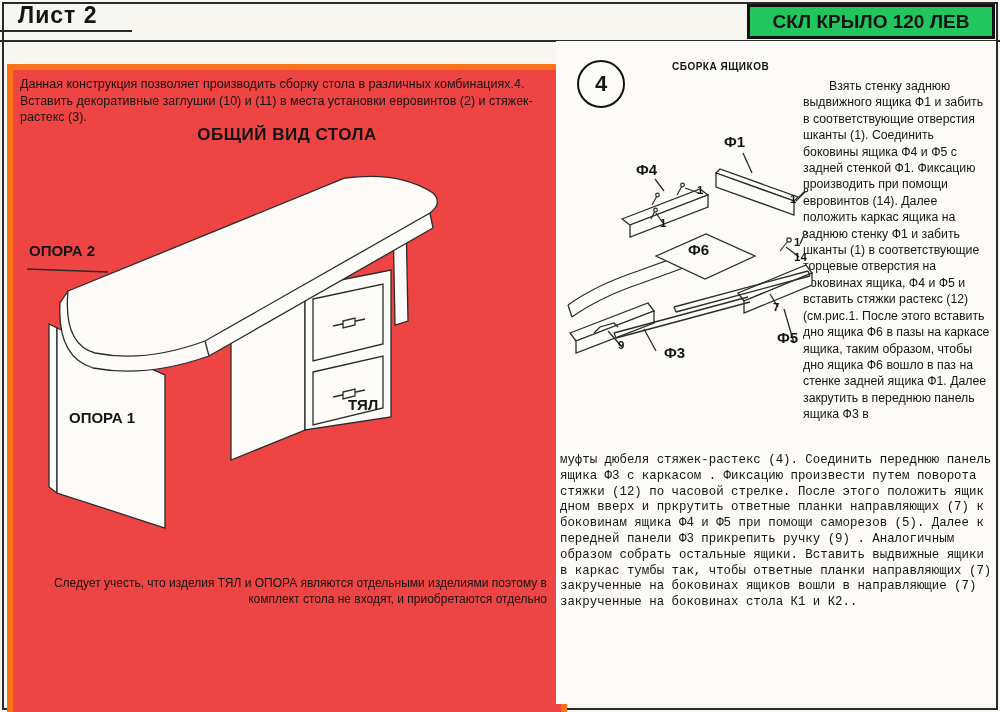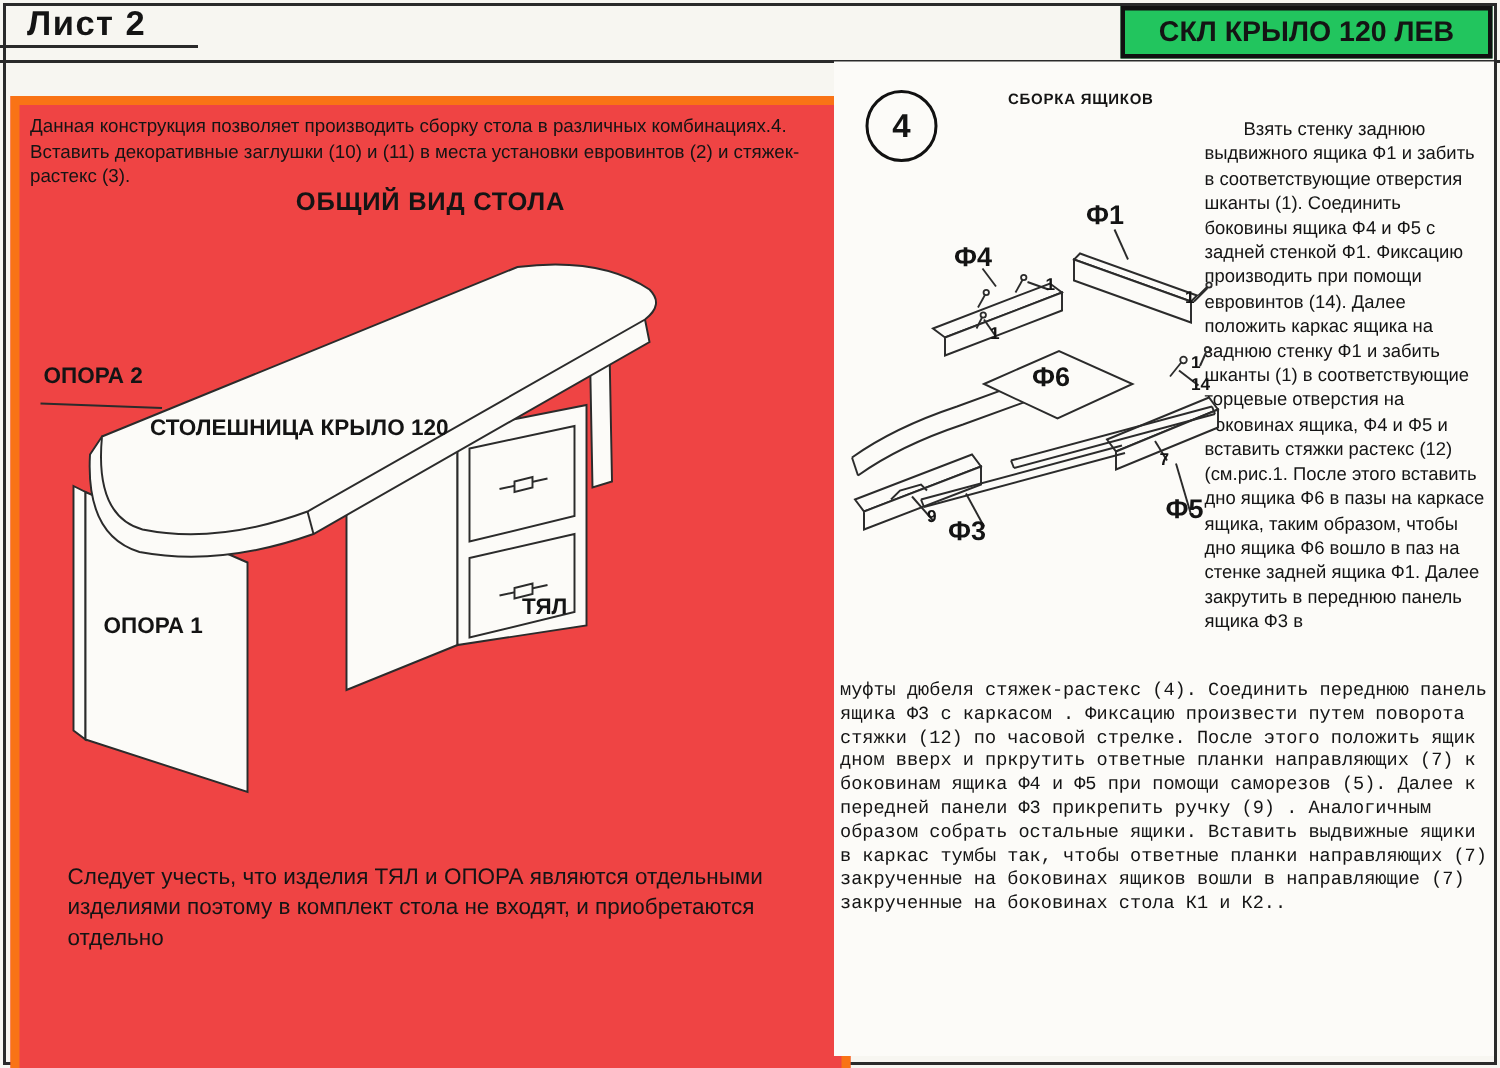--- a/index.html
+++ b/index.html
@@ -20,33 +20,33 @@
   .top-rule{position:absolute;left:0;top:40px;width:100%;border-top:2px solid #2a2a2a;}
 
   .left-panel{
     position:absolute;left:7px;top:64px;width:548px;height:656px;
     border:6px solid #f97316;background:#ef4444;
   }
   .intro-text{position:absolute;left:7px;top:6px;width:532px;font-size:12.5px;line-height:1.32;}
   .gv-heading{position:absolute;left:0;top:55px;width:100%;text-align:center;font-size:17px;font-weight:700;letter-spacing:0.5px;}
   .desk-svg{position:absolute;left:0;top:75px;}
   .lbl{position:absolute;font-weight:700;font-size:15px;white-space:nowrap;}
-  .footnote{position:absolute;left:32px;top:505px;width:502px;font-size:15px;line-height:1.35;}
+  .footnote{position:absolute;left:32px;top:505px;width:502px;font-size:12px;line-height:1.35;text-align:right;}
 
   .right-panel{position:absolute;left:556px;top:41px;width:440px;height:663px;background:#fcfbf8;}
   .step-circle{
     position:absolute;left:21px;top:19px;width:44px;height:44px;border-radius:50%;
     border:2px solid #111;display:flex;align-items:center;justify-content:center;
     font-size:22px;font-weight:700;
   }
   .asm-heading{position:absolute;left:116px;top:20px;font-size:10px;font-weight:700;letter-spacing:0.5px;}
   .side-text{position:absolute;left:247px;top:37px;width:188px;font-size:12.3px;line-height:16.4px;text-indent:26px;}
   .bottom-text{position:absolute;left:4px;top:412px;width:432px;font-size:12.4px;line-height:15.8px;font-family:Liberation Mono, monospace;}
   .drawer-svg{position:absolute;left:0;top:60px;}
-  .plbl{position:absolute;font-weight:700;font-size:18px;white-space:nowrap;}
+  .plbl{position:absolute;font-weight:700;font-size:15px;white-space:nowrap;}
   .nlbl{position:absolute;font-weight:700;font-size:11.5px;white-space:nowrap;}
   svg{display:block;}
   .ln{stroke:#2b2b2b;stroke-width:1.3;fill:none;}
   .face{stroke:#2b2b2b;stroke-width:1.3;fill:#fcfbf8;}
   .pin{stroke:#2b2b2b;stroke-width:1.2;fill:#fcfbf8;}
 </style>
 </head>
 <body>
 
 <div class="outer-border"></div>
@@ -78,21 +78,20 @@
     <line class="ln" x1="320" y1="252" x2="352" y2="245"></line>
     <polygon class="face" points="330,247 342,244 342,251 330,254"></polygon>
 
     <path class="face" d="M 417 68 L 420 83 L 196 211 Q 134 233 80 223 Q 44 212 47 158 L 55 146 Z"></path>
 
     <path class="face" d="M 55 146 L 332 33 Q 387 26 420 48 Q 430 58 417 68 L 192 196 Q 132 218 82 208 Q 50 199 55 146 Z"></path>
     <line class="ln" x1="192" y1="196" x2="196" y2="211"></line>
   </svg>
 
   <div class="lbl" style="left:16px;top:172px;">ОПОРА 2</div>
-  <div class="lbl" style="left:87px;top:207px;">СТОЛЕШНИЦА  КРЫЛО 120</div>
   <div class="lbl" style="left:56px;top:339px;text-align:center;">ОПОРА 1</div>
   <div class="lbl" style="left:335px;top:326px;">ТЯЛ</div>
 
   <div class="footnote">Следует учесть, что изделия  ТЯЛ и ОПОРА являются отдельными изделиями поэтому в комплект стола не входят, и приобретаются отдельно</div>
 </div>
 
 <div class="right-panel">
   <div class="step-circle">4</div>
   <div class="asm-heading">СБОРКА ЯЩИКОВ</div>
   <div class="side-text">Взять стенку заднюю выдвижного ящика Ф1 и забить в соответствующие отверстия шканты (1). Соединить боковины ящика Ф4 и Ф5 с задней стенкой Ф1. Фиксацию производить при помощи евровинтов (14). Далее положить каркас ящика на заднюю стенку Ф1  и забить шканты (1) в соответствующие  торцевые отверстия на боковинах ящика, Ф4 и Ф5 и вставить стяжки растекс (12) (см.рис.1. После этого вставить дно ящика Ф6  в пазы на каркасе ящика, таким образом, чтобы дно ящика Ф6  вошло в паз на стенке задней ящика Ф1. Далее закрутить в переднюю панель ящика Ф3 в</div>
@@ -150,21 +149,21 @@
     <line class="ln" x1="143" y1="92" x2="129" y2="87"></line>
     <line class="ln" x1="107" y1="122" x2="100" y2="112"></line>
     <line class="ln" x1="240" y1="100" x2="249" y2="91"></line>
     <line class="ln" x1="244" y1="143" x2="248" y2="134"></line>
   </svg>
 
   <div class="plbl" style="left:168px;top:92px;">Ф1</div>
   <div class="plbl" style="left:80px;top:120px;text-align:center;">Ф4</div>
   <div class="plbl" style="left:132px;top:200px;">Ф6</div>
   <div class="plbl" style="left:221px;top:288px;">Ф5</div>
-  <div class="plbl" style="left:76px;top:303px;">Ф3</div>
+  <div class="plbl" style="left:108px;top:303px;">Ф3</div>
 
   <div class="nlbl" style="left:141px;top:143px;">1</div>
   <div class="nlbl" style="left:104px;top:176px;">1</div>
   <div class="nlbl" style="left:234px;top:152px;">1</div>
   <div class="nlbl" style="left:238px;top:195px;">1</div>
   <div class="nlbl" style="left:238px;top:210px;">14</div>
   <div class="nlbl" style="left:217px;top:260px;">7</div>
   <div class="nlbl" style="left:62px;top:298px;">9</div>
 
   <div class="bottom-text">муфты дюбеля стяжек-растекс (4). Соединить переднюю панель ящика  Ф3 с каркасом . Фиксацию произвести путем поворота стяжки (12) по часовой стрелке. После этого положить ящик дном вверх и пркрутить ответные планки направляющих  (7) к боковинам ящика Ф4 и Ф5 при помощи саморезов (5). Далее к передней панели Ф3 прикрепить ручку  (9) . Аналогичным образом собрать остальные ящики. Вставить выдвижные ящики в каркас тумбы так, чтобы ответные планки направляющих (7) закрученные на боковинах ящиков  вошли в направляющие (7) закрученные на боковинах стола К1 и К2..</div>

